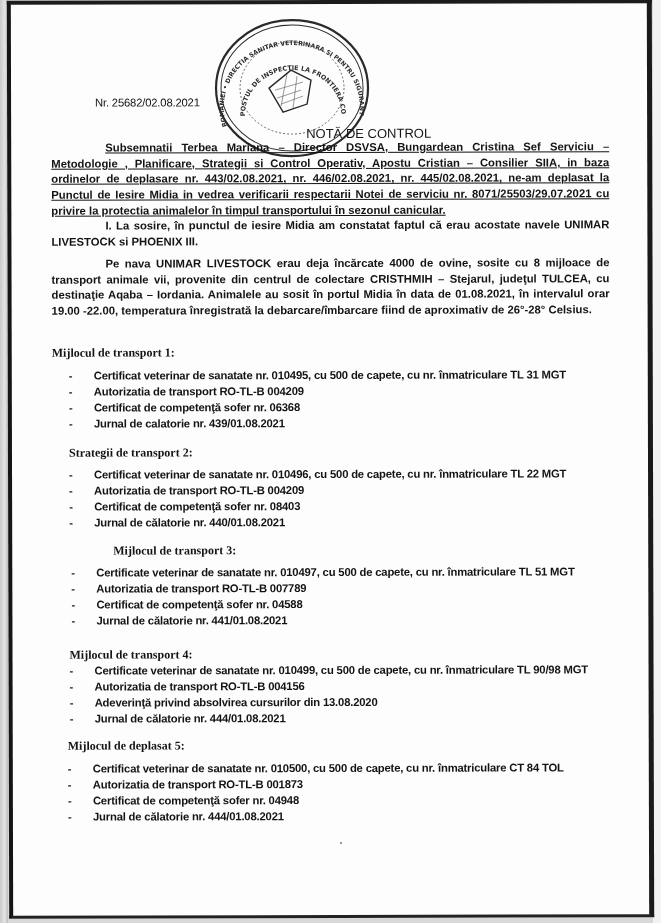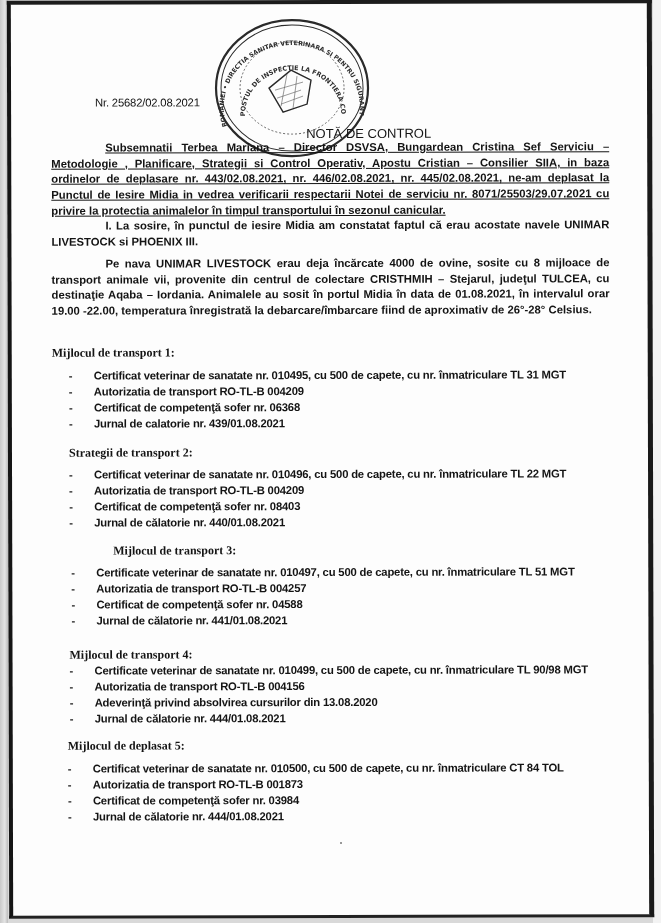--- a/index.html
+++ b/index.html
@@ -138,21 +138,21 @@
     </ul>
 
     <div class="group-head" style="left:59px; top:539px;margin-left:42px;">Mijlocul de transport 3:</div>
     <ul class="items" style="left:59px; top:561px;">
       <li>
           <span class="dash">-</span>
           <span class="txt">Certificate veterinar de sanatate nr. 010497, cu 500 de capete, cu nr. înmatriculare TL 51 MGT</span>
         </li>
       <li>
           <span class="dash">-</span>
-          <span class="txt">Autorizatia de transport RO-TL-B 004257</span>
+          <span class="txt">Autorizatia de transport RO-TL-B 007789</span>
         </li>
       <li>
           <span class="dash">-</span>
           <span class="txt">Certificat de competenţă sofer nr. 04588</span>
         </li>
       <li>
           <span class="dash">-</span>
           <span class="txt">Jurnal de călatorie nr. 441/01.08.2021</span>
         </li>
     </ul>
@@ -182,21 +182,21 @@
       <li>
           <span class="dash">-</span>
           <span class="txt">Certificat veterinar de sanatate nr. 010500, cu 500 de capete, cu nr. înmatriculare CT 84 TOL</span>
         </li>
       <li>
           <span class="dash">-</span>
           <span class="txt">Autorizatia de transport RO-TL-B 001873</span>
         </li>
       <li>
           <span class="dash">-</span>
-          <span class="txt">Certificat de competenţă sofer nr. 03984</span>
+          <span class="txt">Certificat de competenţă sofer nr. 04948</span>
         </li>
       <li>
           <span class="dash">-</span>
           <span class="txt">Jurnal de călatorie nr. 444/01.08.2021</span>
         </li>
     </ul>
 
     <div class="dot"></div>
   </div>
 </div>

